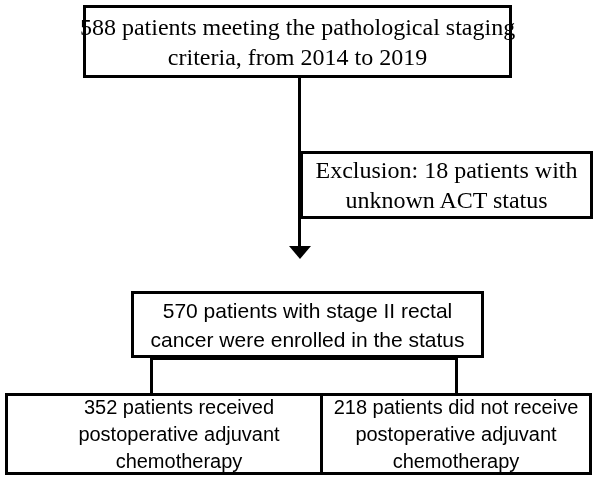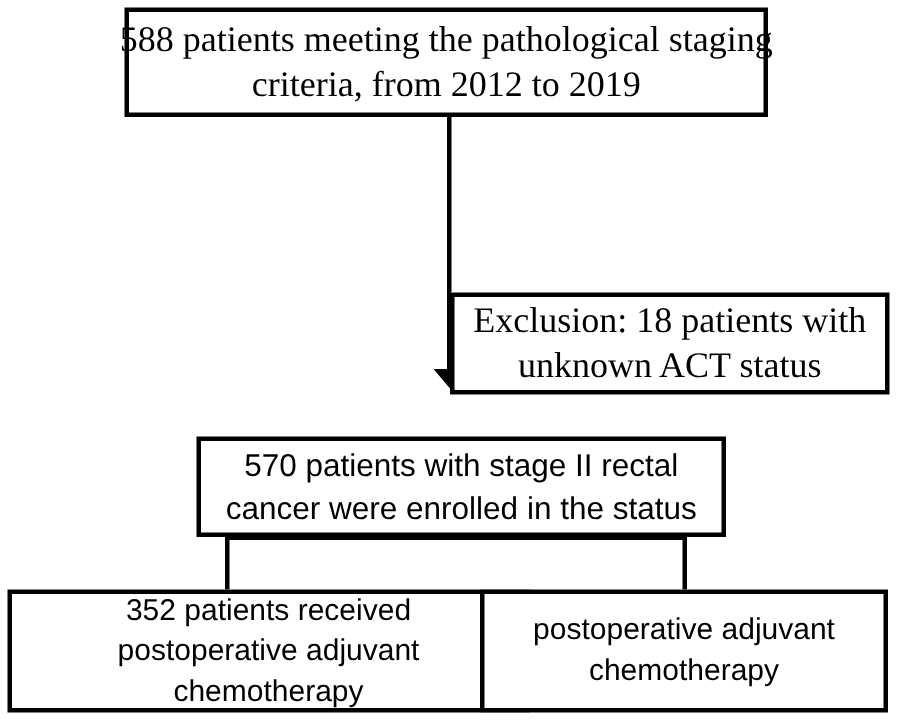--- a/index.html
+++ b/index.html
@@ -27,21 +27,21 @@
     font-family: "Liberation Serif", "DejaVu Serif", serif;
     font-size: 24px;
     line-height: 30px;
   }
   .sans-box {
     font-family: "Liberation Sans", "DejaVu Sans", sans-serif;
     font-size: 20px;
     line-height: 27px;
   }
   #box-criteria   { left: 83px;  top: 5px;   width: 429px; height: 73px; }
-  #box-exclusion  { left: 300px; top: 151px; width: 293px; height: 68px; margin-top: 44px; }
+  #box-exclusion  { left: 300px; top: 151px; width: 293px; height: 68px; }
   #box-enrolled   { left: 131px; top: 259px; width: 353px; height: 67px; font-size: 21px; line-height: 29px; margin-top: 32px; }
   #box-act        { left: 5px;   top: 393px; width: 348px; height: 82px; }
   #box-noact      { left: 320px; top: 393px; width: 272px; height: 82px; }
   .conn {
     position: absolute;
     background: #000000;
   }
   #conn-top-vertical      { left: 298px; top: 78px;  width: 3px;   height: 170px; }
   #conn-mid-vertical      { left: 305px; top: 326px; width: 3px;   height: 34px; }
   #conn-split-horizontal  { left: 150px; top: 357px; width: 308px; height: 3px; }
@@ -65,37 +65,38 @@
 
   <div class="conn" id="conn-top-vertical"></div>
   <div id="arrowhead-down"></div>
   <div class="conn" id="conn-mid-vertical"></div>
   <div class="conn" id="conn-split-horizontal"></div>
   <div class="conn" id="conn-left-drop"></div>
   <div class="conn" id="conn-right-drop"></div>
 
   <div class="fbox serif-box" id="box-criteria">
     <div class="line">588 patients meeting the pathological staging</div>
-    <div class="line">criteria, from 2012 to 2019</div>
+    <div class="line">criteria, from 2014 to 2019</div>
   </div>
 
   <div class="fbox serif-box" id="box-exclusion">
     <div class="line">Exclusion: 18 patients with</div>
     <div class="line">unknown ACT status</div>
   </div>
 
   <div class="fbox sans-box" id="box-enrolled">
     <div class="line">570 patients with stage II rectal</div>
     <div class="line">cancer were enrolled in the status</div>
   </div>
 
   <div class="fbox sans-box" id="box-act">
     <div class="line">352 patients received</div>
     <div class="line">postoperative adjuvant</div>
     <div class="line">chemotherapy</div>
   </div>
 
   <div class="fbox sans-box" id="box-noact">
+    <div class="line">218 patients did not receive</div>
     <div class="line">postoperative adjuvant</div>
     <div class="line">chemotherapy</div>
   </div>
 
 </div>
 
 </body></html>

